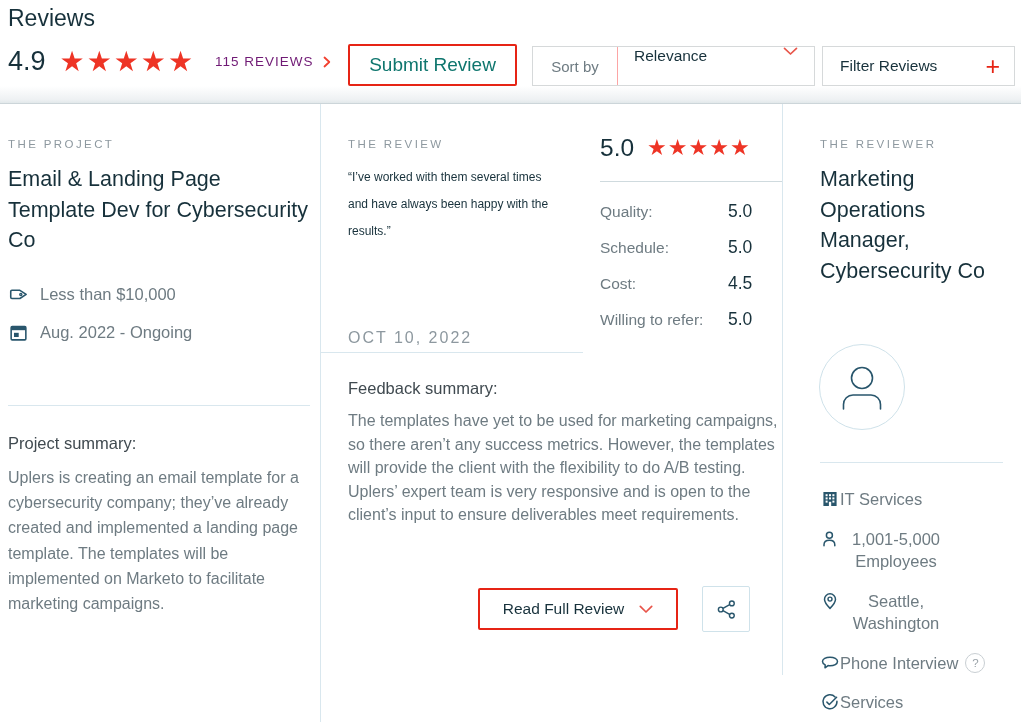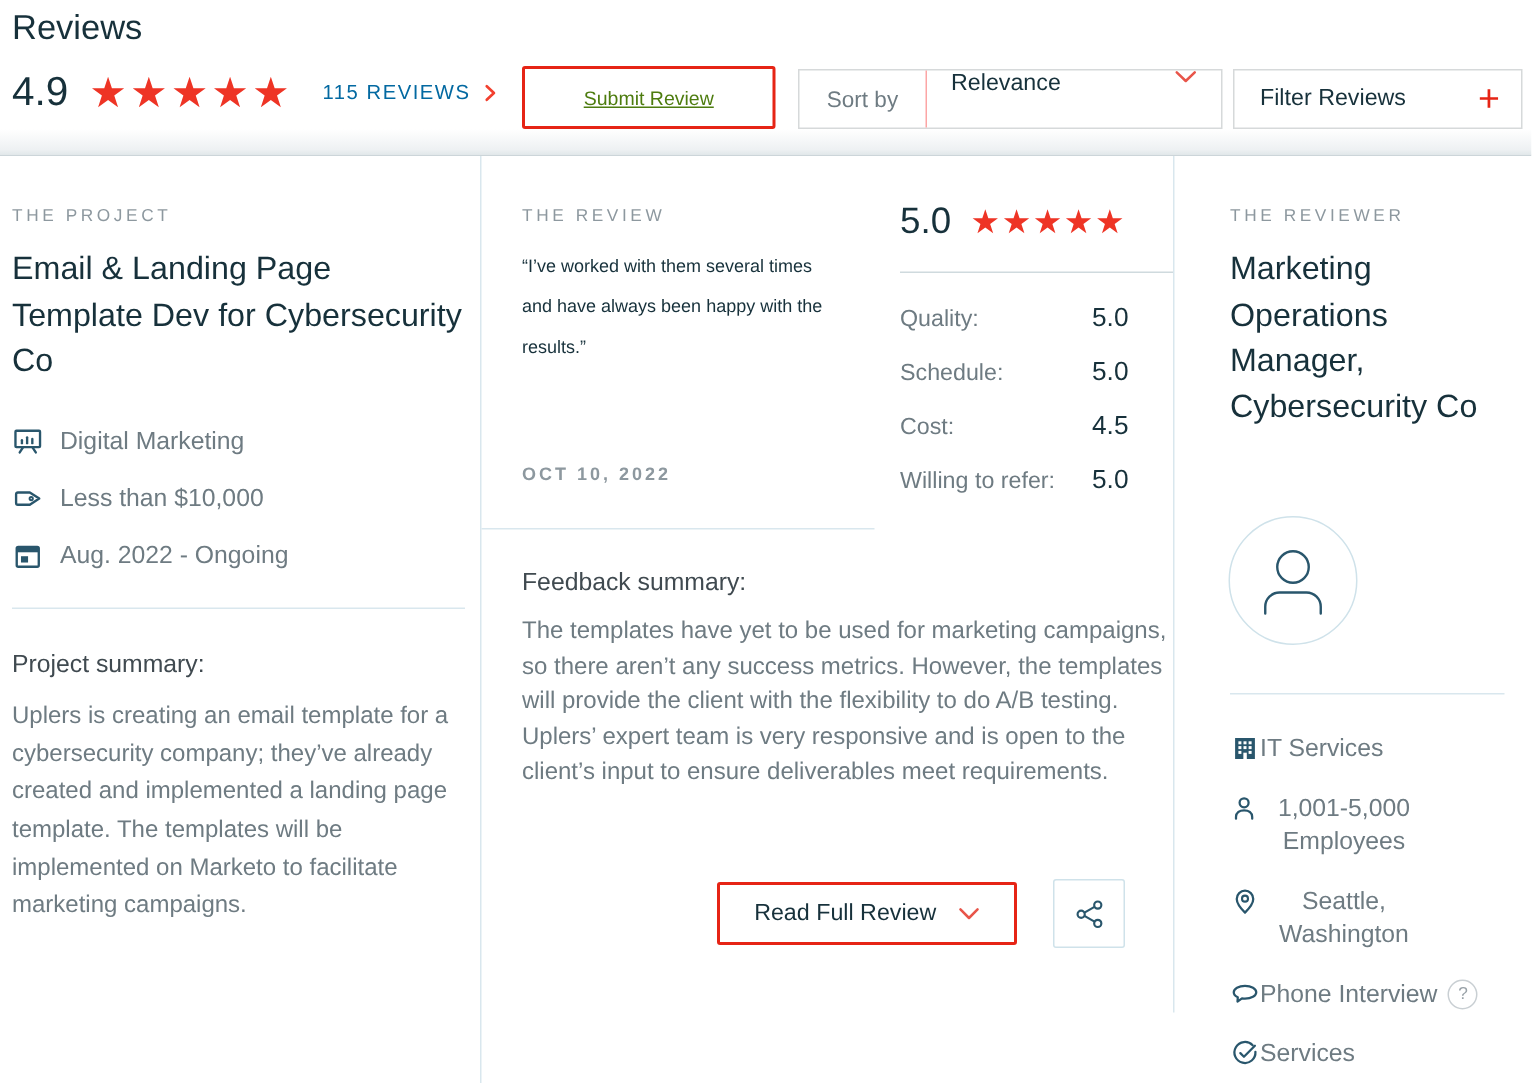--- a/index.html
+++ b/index.html
@@ -7,26 +7,26 @@
        font-family:"Liberation Sans","DejaVu Sans",sans-serif;
        -webkit-font-smoothing:antialiased;color:#17313b;}
   .abs{position:absolute;}
 
   
   .page-title{left:8px;top:5px;font-size:23px;font-weight:500;color:#17313b;}
   .rating-row{left:8px;top:46px;display:flex;align-items:center;}
   .overall{font-size:27px;font-weight:500;color:#17313b;}
   .stars-lg{margin-left:14px;font-size:28px;color:#ee3425;letter-spacing:2px;line-height:1;}
   .reviews-link{margin-left:20px;display:flex;align-items:center;gap:9px;cursor:pointer;}
-  .reviews-link span{font-size:13.5px;font-weight:500;letter-spacing:1px;color:#0369a1;}
+  .reviews-link span{font-size:13.5px;font-weight:500;letter-spacing:1px;color:#701a75;}
 
   .btn-red{border:2px solid #e62415;border-radius:2px;background:#fff;cursor:pointer;
            display:flex;align-items:center;justify-content:center;}
   .submit-btn{left:348px;top:44px;width:169px;height:42px;}
-  .submit-btn span{font-size:13px;font-weight:500;color:#4d7c0f;text-decoration:underline;}
+  .submit-btn span{font-size:19px;font-weight:500;color:#0f766e;}
 
   .sort-group{left:532px;top:46px;width:281px;height:38px;border:1px solid #d6d9da;
               display:flex;align-items:stretch;cursor:pointer;background:#fff;}
   .sort-label{width:84px;border-right:1px solid #fca5a5;display:flex;align-items:center;
               justify-content:center;font-size:15px;color:#6e7b82;}
   .sort-value{flex:1;display:flex;align-items:flex-start;padding:0 16px;font-size:15.5px;color:#17313b;}
   .sort-value .val{flex:1;}
 
   .filter-group{left:822px;top:46px;width:191px;height:38px;border:1px solid #d6d9da;
                 display:flex;align-items:center;cursor:pointer;background:#fff;}
@@ -48,21 +48,21 @@
   .sub-head{font-size:16.5px;color:#404a50;}
   .divider{height:1px;background:#d9e7ee;}
 
   
   .detail-list{list-style:none;margin:0;padding:0;}
   .detail-list li{display:flex;align-items:center;gap:11px;margin-bottom:17px;height:21px;}
   .detail-list li .txt{font-size:16.5px;color:#6e7b82;white-space:nowrap;}
 
   
   .quote{font-size:12px;line-height:27px;font-weight:500;color:#17313b;}
-  .date{font-size:12px;font-weight:700;letter-spacing:2px;color:#8d989f;}
+  .date{font-size:16px;font-weight:400;letter-spacing:2px;color:#8d989f;margin-top:20px;}
   .score-row{display:flex;align-items:center;}
   .score{font-size:24.5px;font-weight:500;color:#17313b;}
   .stars-md{margin-left:13px;font-size:22px;color:#ee3425;letter-spacing:1px;line-height:1;}
   .rate-divider{height:1px;background:#cfdade;margin-top:19px;}
   .rate-rows{margin-top:19px;}
   .rate-row{display:flex;align-items:baseline;margin-bottom:15px;}
   .rate-row .lbl{min-width:122px;padding-right:6px;font-size:15.5px;color:#6e7b82;}
   .rate-row .val{font-size:17.5px;color:#17313b;}
   .read-btn{width:200px;height:42px;gap:15px;}
   .read-btn span{font-size:15.5px;font-weight:500;color:#17313b;}
@@ -123,30 +123,20 @@
 
 <div class="abs content">
 
   <div class="abs col-left">
     <div class="abs caption" style="left:8px;top:34px;">THE PROJECT</div>
     <div class="abs big-title" style="left:8px;top:60px;width:300px;">Email &amp; Landing Page Template Dev for Cybersecurity Co</div>
 
     <ul class="abs detail-list" style="left:8px;top:180px;">
       <li>
         <svg width="21" height="21" viewBox="0 0 20 20">
-          <rect x="2.2" y="3" width="15.6" height="10.4" rx="0.6" fill="none" stroke="#29566c" stroke-width="1.5"></rect>
-          <line x1="6.3" y1="10.9" x2="6.3" y2="9" stroke="#29566c" stroke-width="1.5" stroke-linecap="round"></line>
-          <line x1="9.6" y1="10.9" x2="9.6" y2="7.2" stroke="#29566c" stroke-width="1.5" stroke-linecap="round"></line>
-          <line x1="12.9" y1="10.9" x2="12.9" y2="8.2" stroke="#29566c" stroke-width="1.5" stroke-linecap="round"></line>
-          <path d="M7 13.6 L4.9 16.8 M13 13.6 L15.1 16.8" fill="none" stroke="#29566c" stroke-width="1.5" stroke-linecap="round"></path>
-        </svg>
-        <span class="txt">Digital Marketing</span>
-      </li>
-      <li>
-        <svg width="21" height="21" viewBox="0 0 20 20">
           <path d="M2.6 7.1 a1.1 1.1 0 0 1 1.1 -1.1 h7.6 l6 3.9 -6 3.9 h-7.6 a1.1 1.1 0 0 1 -1.1 -1.1 z" fill="none" stroke="#29566c" stroke-width="1.5" stroke-linejoin="round"></path>
           <circle cx="12.2" cy="9.9" r="1.05" fill="none" stroke="#29566c" stroke-width="1.2"></circle>
         </svg>
         <span class="txt">Less than $10,000</span>
       </li>
       <li>
         <svg width="21" height="21" viewBox="0 0 20 20">
           <rect x="3" y="4.4" width="14" height="12.6" rx="1" fill="none" stroke="#29566c" stroke-width="1.5"></rect>
           <rect x="3" y="4.4" width="14" height="3.4" fill="#29566c"></rect>
           <rect x="5.7" y="10.3" width="4.5" height="4" fill="#29566c"></rect>

